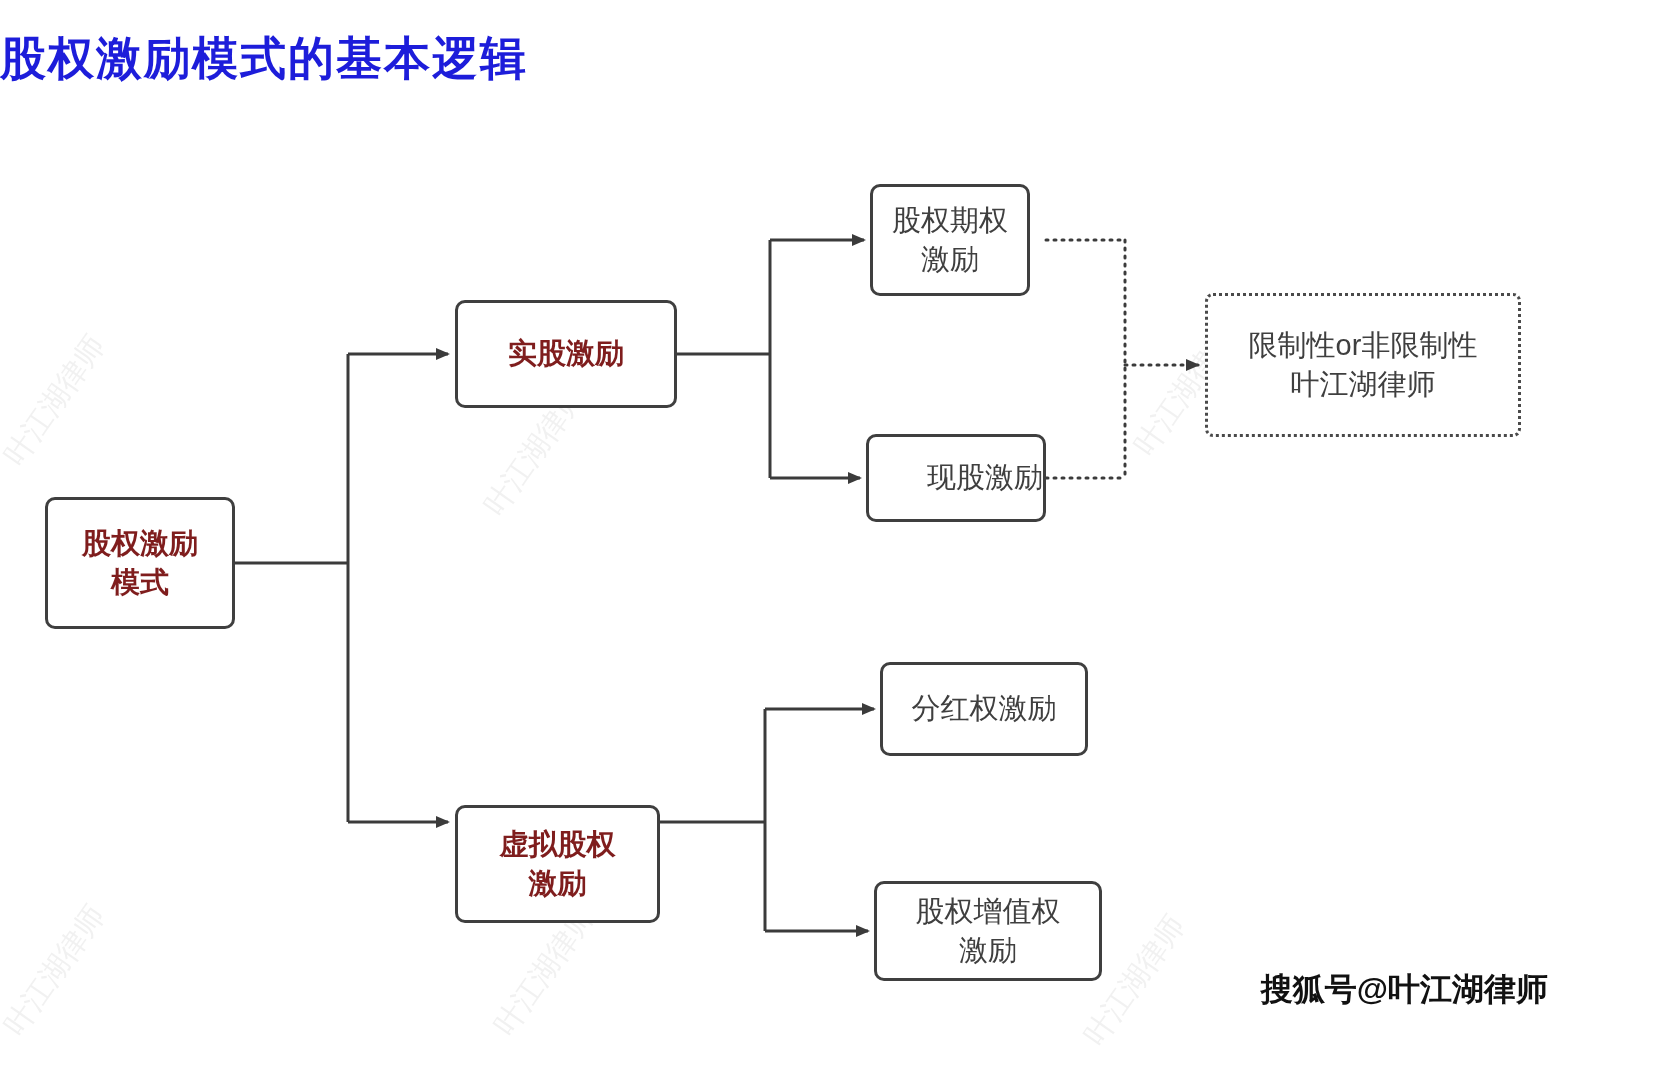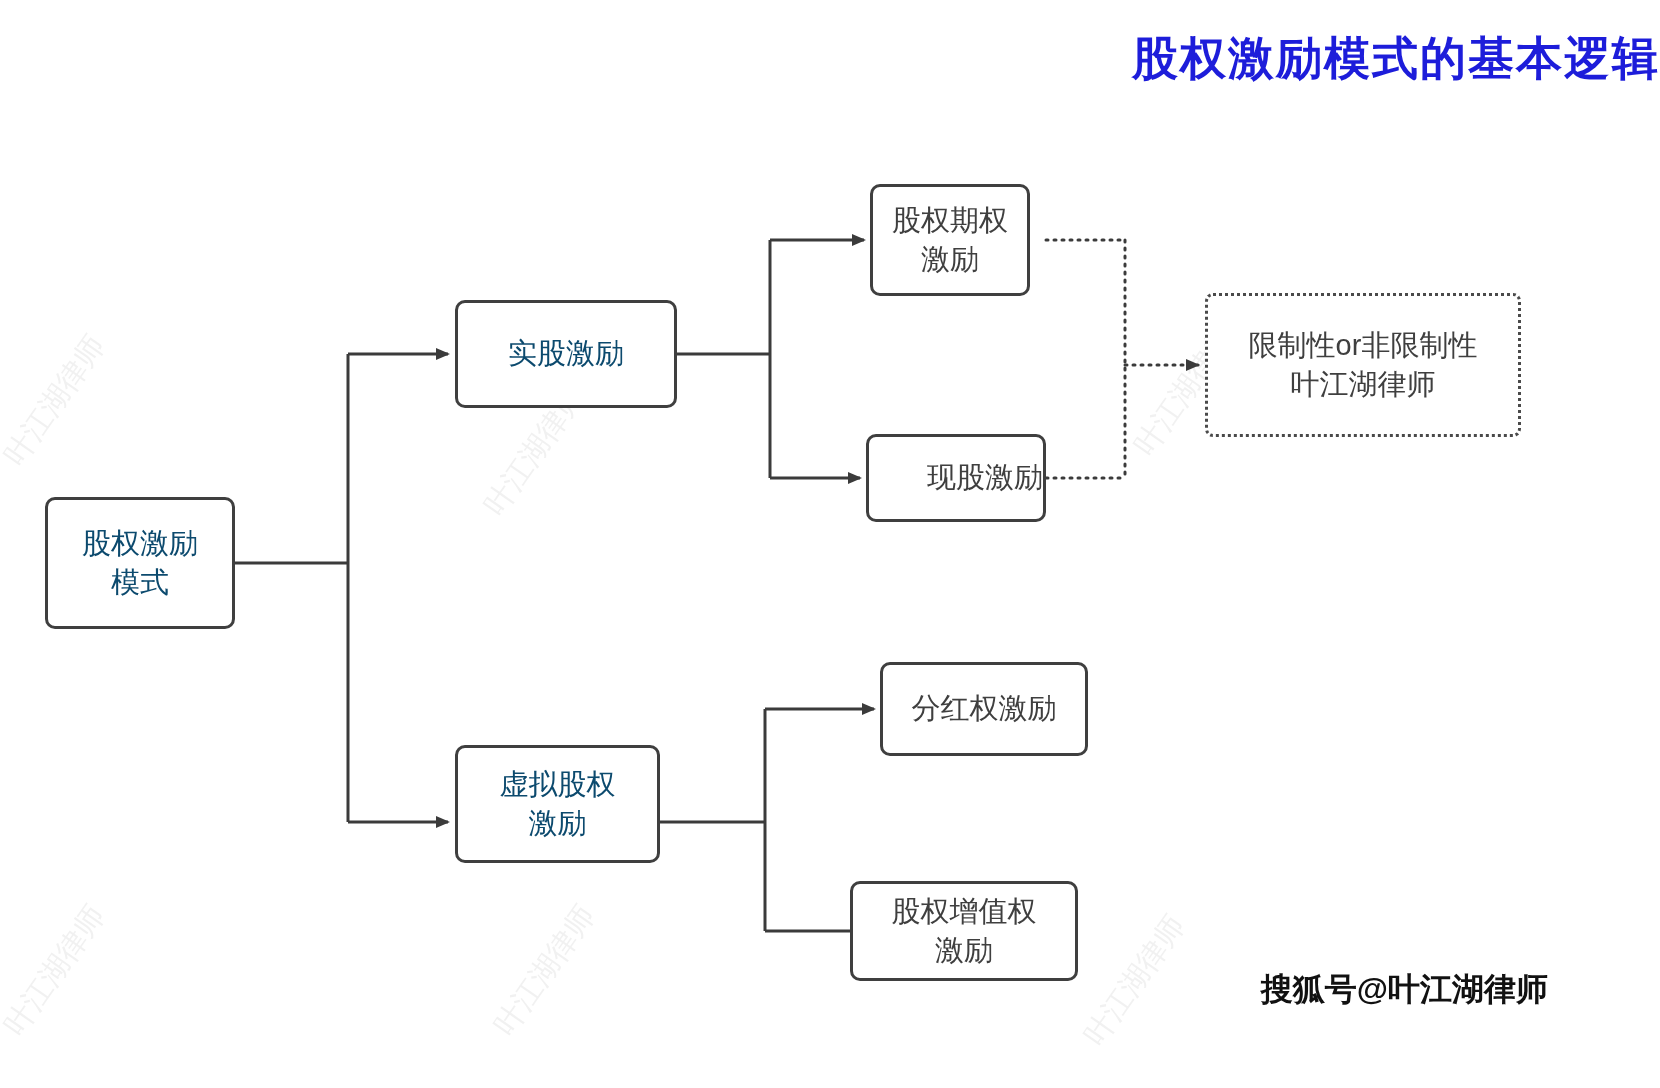--- a/index.html
+++ b/index.html
@@ -5,40 +5,40 @@
   html,body{margin:0;padding:0;background:#ffffff;}
   #canvas{
     position:relative;
     width:1660px;height:1088px;
     background:#ffffff;
     overflow:hidden;
     font-family:"Liberation Sans","DejaVu Sans",sans-serif;
   }
   .title{
     position:absolute;left:0;top:28px;width:1660px;
-    text-align:right;
+    text-align:left;
     font-size:46px;font-weight:700;
     color:#1d1dda;
     letter-spacing:2px;
   }
   .node{
     position:absolute;
     box-sizing:border-box;
     border:3px solid #3f3f3f;
     border-radius:10px;
     background:#ffffff;
     display:flex;align-items:center;justify-content:center;
     text-align:center;
     font-size:29px;
     color:#3f3f3f;
     line-height:1.35;
     z-index:2;
   }
   .node .node-label{white-space:pre-line;}
-  .node.blue{color:#0c4a6e;font-weight:400;}
+  .node.blue{color:#7f1d1d;font-weight:700;}
   .node.dashed{border:3px dotted #4a4a4a;border-radius:8px;}
   #connectors{position:absolute;left:0;top:0;z-index:1;}
   .wm{
     position:absolute;
     color:rgba(60,60,60,0.07);
     font-size:30px;
     transform:rotate(-55deg);
     white-space:nowrap;
     z-index:0;
     pointer-events:none;
@@ -109,29 +109,29 @@
 
   <div class="node" style="left:866px;top:434px;width:180px;height:88px;justify-content:flex-end;">
     <span class="node-label">现股激励</span>
   </div>
 
   <div class="node dashed" style="left:1205px;top:293px;width:316px;height:144px;">
     <span class="node-label">限制性or非限制性
 叶江湖律师</span>
   </div>
 
-  <div class="node blue" style="left:455px;top:745px;width:205px;height:118px;">
+  <div class="node blue" style="left:455px;top:805px;width:205px;height:118px;">
     <span class="node-label">虚拟股权
 激励</span>
   </div>
 
   <div class="node" style="left:880px;top:662px;width:208px;height:94px;">
     <span class="node-label">分红权激励</span>
   </div>
 
-  <div class="node" style="left:850px;top:881px;width:228px;height:100px;">
+  <div class="node" style="left:874px;top:881px;width:228px;height:100px;">
     <span class="node-label">股权增值权
 激励</span>
   </div>
 
   <div class="credit">搜狐号@叶江湖律师</div>
 
 </div>
 
 </body></html>

